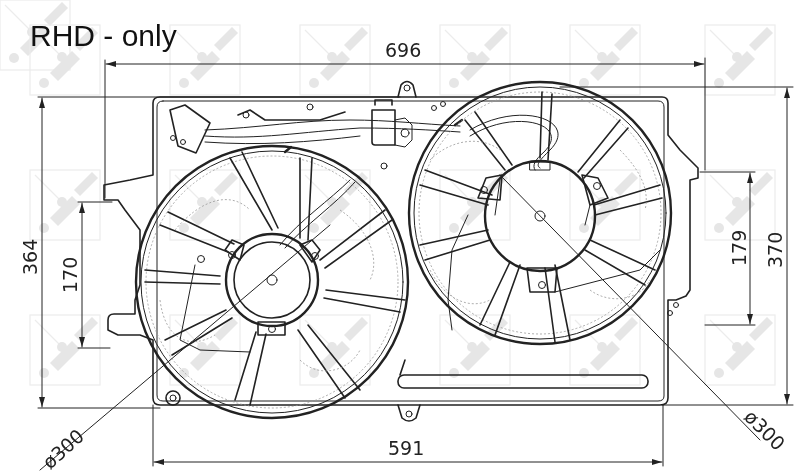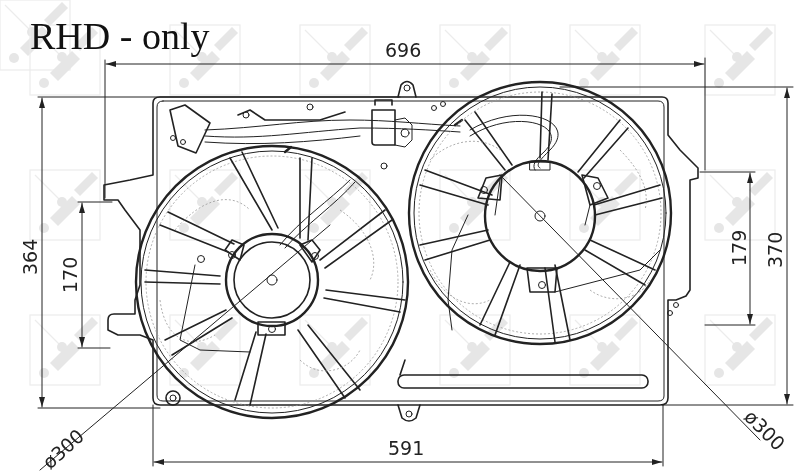--- a/index.html
+++ b/index.html
@@ -1,20 +1,20 @@
 <!DOCTYPE html>
 <html><head>
 <meta charset="utf-8">
 <style>
   html, body { margin: 0; padding: 0; background: #ffffff; }
   body { width: 800px; height: 476px; overflow: hidden; position: relative; font-family: "DejaVu Sans", sans-serif; }
   #canvas { position: absolute; left: 0; top: 0; width: 800px; height: 476px; }
   .title {
     position: absolute; left: 30px; top: 14px;
-    font-family: Liberation Serif, serif; font-size: 38px; color: #111;
+    font-family: Liberation Sans, sans-serif; font-size: 30px; color: #111;
     letter-spacing: 0px; line-height: 44px;
   }
   .dim { font-family: "DejaVu Sans", sans-serif; font-size: 19px; fill: #222; }
   .ln { stroke: #222; fill: none; stroke-linecap: round; stroke-linejoin: round; }
   .thin { stroke-width: 1; }
   .med { stroke-width: 1.6; }
   .thick { stroke-width: 2.4; }
   .faint { stroke: #999; stroke-width: 0.8; fill: none; stroke-dasharray: 2 2; }
   .wm { fill: #e6e6e6; }
   .wmline { stroke: #ececec; stroke-width: 1.2; fill: none; }

